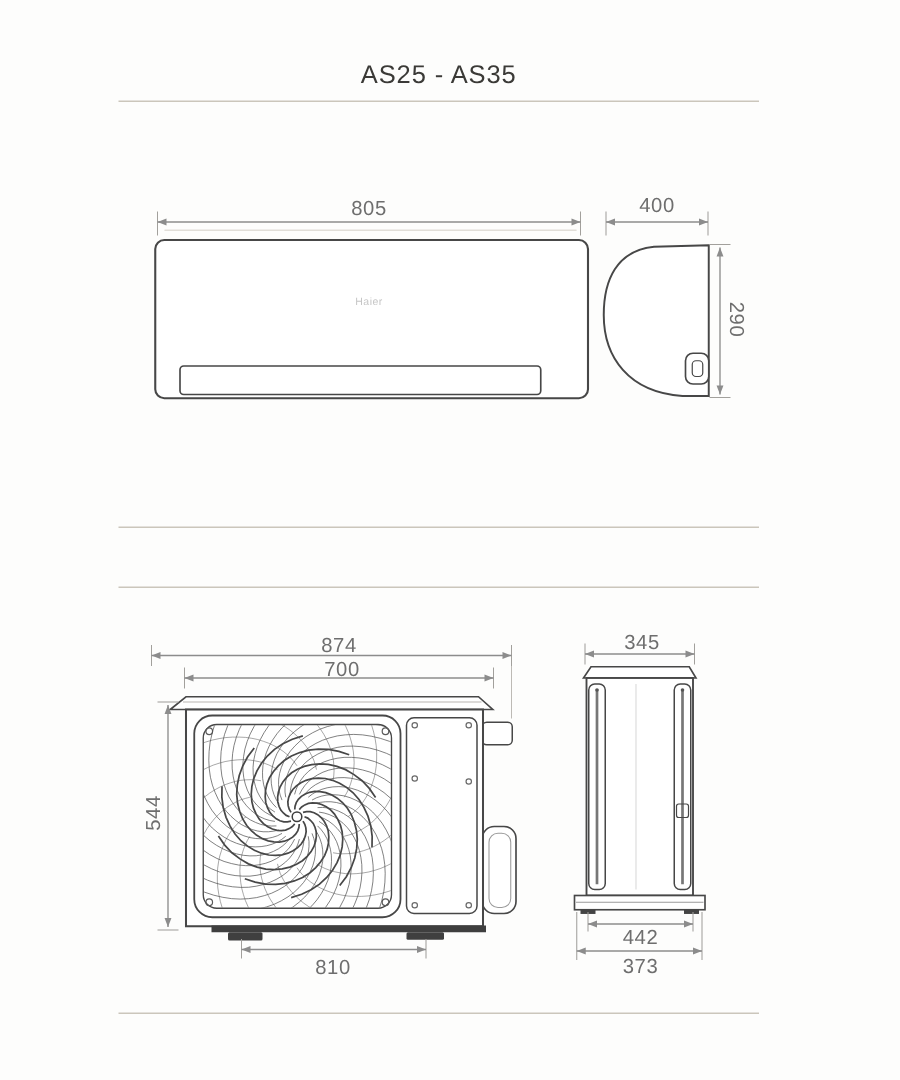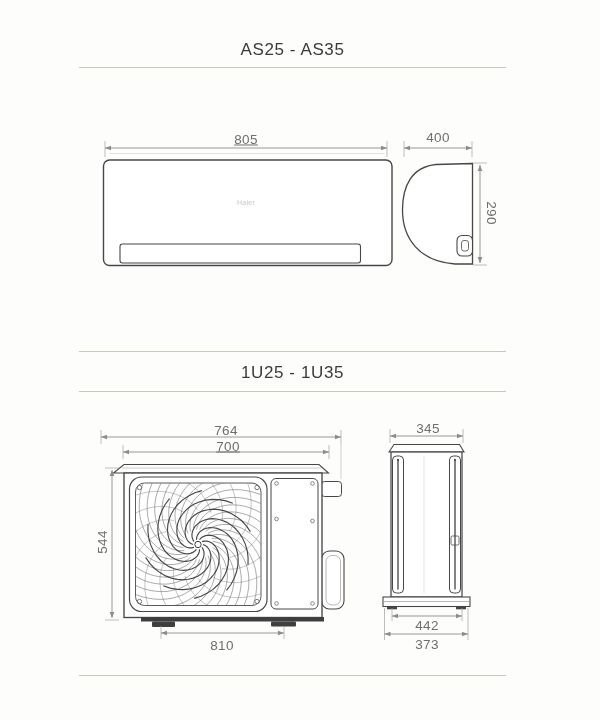--- a/index.html
+++ b/index.html
@@ -28,21 +28,20 @@
 </style>
 </head>
 <body>
 
 <div class="stage">
 
   <div class="title" style="top:40px;">AS25 - AS35</div>
   <div class="hr" style="top:67px;"></div>
 
   <div class="hr" style="top:351px;"></div>
-  <div class="title" style="top:363px;">1U25 - 1U35</div>
   <div class="hr" style="top:391px;"></div>
 
   <div class="hr" style="top:675px;"></div>
 
   <svg id="draw" width="600" height="720" viewBox="0 0 600 720">
     <defs>
       <clipPath id="grilleClip">
           <rect x="136" y="483.5" width="124.5" height="121.5" rx="9"></rect>
         </clipPath>
     </defs>
@@ -221,25 +220,25 @@
         <polygon points="392,616 398,613.7 398,618.3" fill="#8c8c8c"></polygon>
         <polygon points="462,616 456,613.7 456,618.3" fill="#8c8c8c"></polygon>
         <line x1="384.5" y1="608" x2="384.5" y2="640" stroke="#a2a09c" stroke-width="0.7"></line>
         <line x1="468" y1="608" x2="468" y2="640" stroke="#a2a09c" stroke-width="0.7"></line>
         <line x1="384.5" y1="634" x2="468" y2="634" stroke="#8c8c8c" stroke-width="0.9"></line>
         <polygon points="384.5,634 390.5,631.7 390.5,636.3" fill="#8c8c8c"></polygon>
         <polygon points="468,634 462,631.7 462,636.3" fill="#8c8c8c"></polygon>
       </g>
   </svg>
 
-  <span class="dim" style="left:246px;top:139px;text-decoration:underline;">805</span>
+  <span class="dim" style="left:246px;top:139px;">805</span>
   <span class="dim" style="left:438px;top:137px;">400</span>
   <span class="dim rot90" style="left:491px;top:213px;">290</span>
   <span class="logo" style="left:246px;top:202px;">Haier</span>
 
-  <span class="dim" style="left:226px;top:430px;">764</span>
-  <span class="dim" style="left:228px;top:446px;text-decoration:underline;">700</span>
+  <span class="dim" style="left:226px;top:430px;">874</span>
+  <span class="dim" style="left:228px;top:446px;">700</span>
   <span class="dim rotm90" style="left:102px;top:542px;">544</span>
   <span class="dim" style="left:222px;top:645px;">810</span>
   <span class="dim" style="left:428px;top:428px;">345</span>
   <span class="dim" style="left:427px;top:625px;">442</span>
   <span class="dim" style="left:427px;top:644px;">373</span>
 </div>
 
 </body></html>

